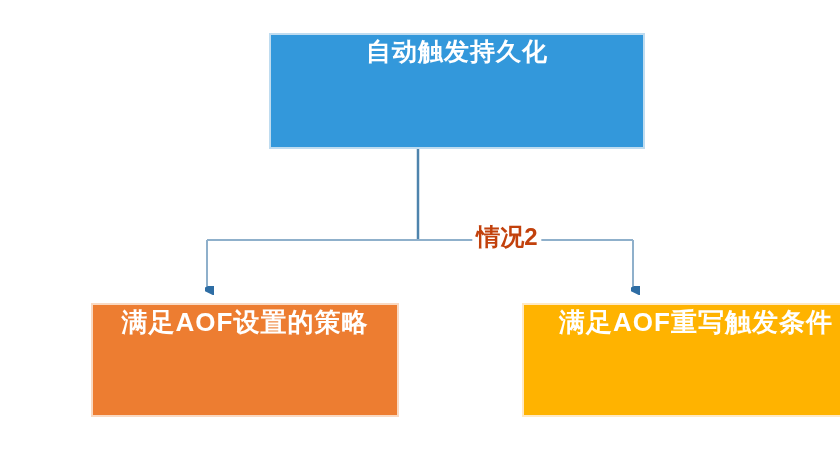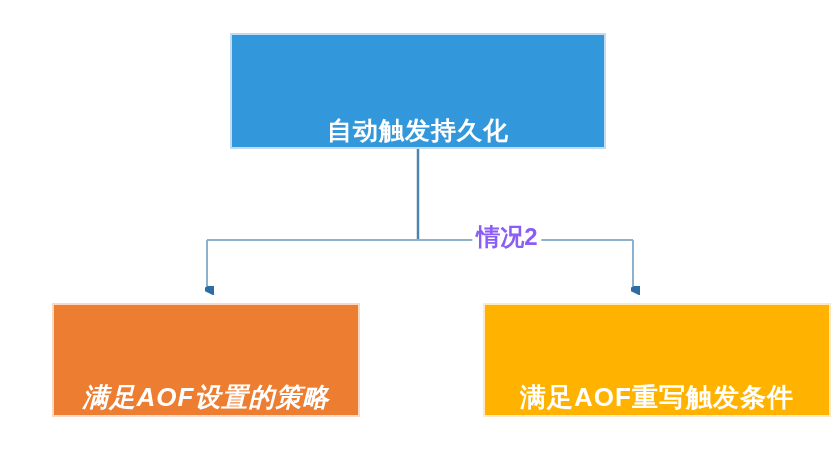--- a/index.html
+++ b/index.html
@@ -31,26 +31,27 @@
     fill: none;
   }
   .line-dark {
     stroke: var(--line-dark, #4e84ad);
     stroke-width: 2.5;
     fill: none;
   }
   .node {
     position: absolute;
     display: flex;
-    align-items: flex-end;
+    align-items: flex-start;
     justify-content: center;
     box-sizing: border-box;
     text-align: center;
     font-weight: bold;
     letter-spacing: 1px;
+    margin-left: 39px;
   }
   .node-top {
     left: 230px; top: 33px;
     width: 376px; height: 116px;
     font-size: 25px;
   }
   .node-left {
     left: 52px; top: 303px;
     width: 308px; height: 114px;
     font-size: 26px;
@@ -91,24 +92,24 @@
 
     <path class="line-light" d="M207 240 L207 290" marker-end="url(#arrowhead)"></path>
 
     <path class="line-light" d="M633 240 L633 290" marker-end="url(#arrowhead)"></path>
   </svg>
 
   <div class="node node-top" style="background: rgb(51, 152, 219); border: 2px solid rgb(191, 220, 240); color: rgb(255, 255, 255);">
     <span>自动触发持久化</span>
   </div>
 
-  <div class="node node-left" style="background: rgb(237, 125, 49); border: 2px solid rgb(249, 217, 194); color: rgb(255, 255, 255); font-style: italic;">
+  <div class="node node-left" style="background: rgb(237, 125, 49); border: 2px solid rgb(249, 217, 194); color: rgb(255, 255, 255);">
     <span>满足AOF设置的策略</span>
   </div>
 
   <div class="node node-right" style="background: rgb(255, 179, 0); border: 2px solid rgb(255, 233, 196); color: rgb(255, 255, 255);">
     <span>满足AOF重写触发条件</span>
   </div>
 
 
-  <div class="edge-label edge-label-2" style="color: #8b5cf6;">情况2</div>
+  <div class="edge-label edge-label-2" style="color: #c2410c;">情况2</div>
 
 </div>
 
 </body></html>

